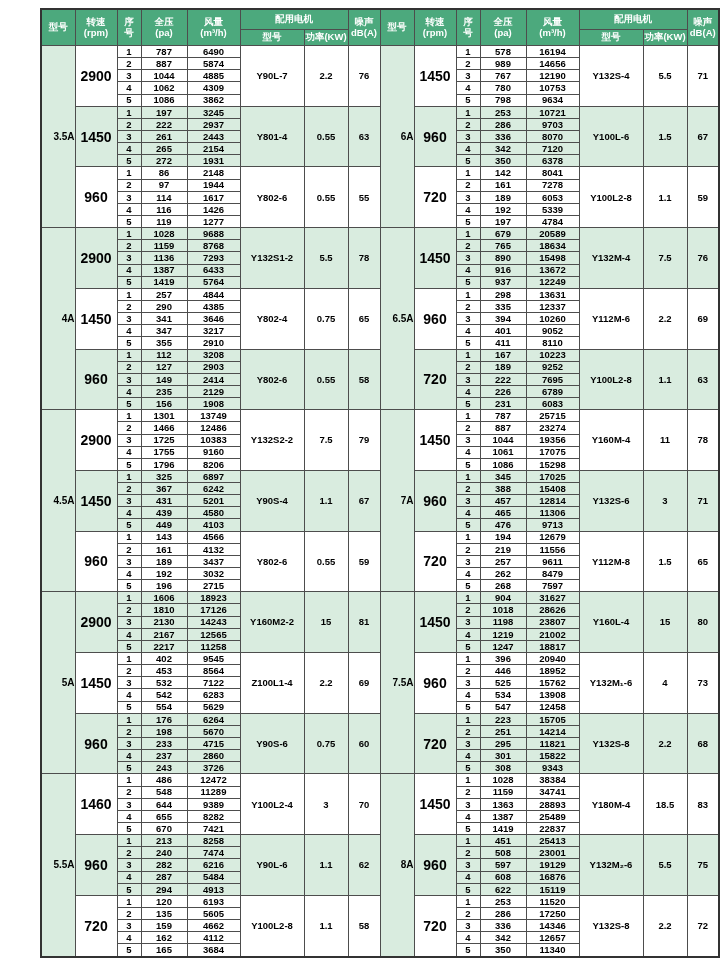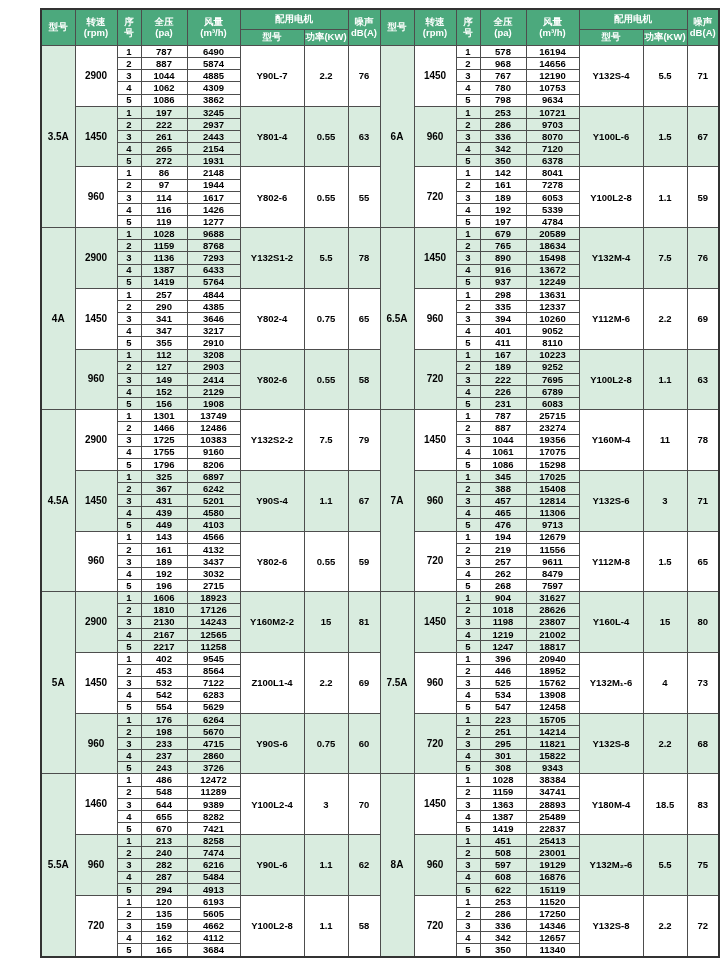--- a/index.html
+++ b/index.html
@@ -12,24 +12,24 @@
   .wrap{padding:8px 6px 4px 33px;margin-left:7px;}
   table{border-collapse:collapse;table-layout:fixed;width:679px;border:2px solid #333;}
   th,td{border:1px solid var(--border);text-align:center;vertical-align:middle;
         padding:0;overflow:hidden;white-space:nowrap;}
   thead th{background:var(--hdr);color:var(--hdrtext);font-weight:bold;
            font-size:9.5px;line-height:1.15;}
   thead tr.h1 th{height:19px;}
   thead tr.h2 th{height:15px;}
   tbody td{font-size:9.5px;font-weight:bold;color:var(--ink);
            height:11.15px;line-height:1;}
-  td.model-col{background:var(--rowgreen);font-size:10px;}
+  td.model-col{background:var(--rowgreen);font-size:10px;text-align:right;}
   td.g-green{background:var(--rowgreen);}
   td.g-white{background:var(--rowwhite);}
-  td.rpm-cell{font-size:10px;}
+  td.rpm-cell{font-size:14px;}
   .two-line div{display:block;}
 </style>
 </head>
 <body>
 
 <div class="wrap">
   <table>
     <colgroup>
       <col style="width:34px">
         <col style="width:42px">
@@ -119,21 +119,21 @@
           <td class="g-white">16194</td>
           <td class="g-white" rowspan="5">Y132S-4</td>
           <td class="g-white" rowspan="5">5.5</td>
           <td class="g-white" rowspan="5">71</td>
         </tr>
         <tr>
           <td class="g-white">2</td>
           <td class="g-white">887</td>
           <td class="g-white">5874</td>
           <td class="g-white">2</td>
-          <td class="g-white">968</td>
+          <td class="g-white">989</td>
           <td class="g-white">14656</td>
         </tr>
         <tr>
           <td class="g-white">3</td>
           <td class="g-white">1044</td>
           <td class="g-white">4885</td>
           <td class="g-white">3</td>
           <td class="g-white">767</td>
           <td class="g-white">12190</td>
         </tr>
@@ -374,21 +374,21 @@
         <tr>
           <td class="g-green">3</td>
           <td class="g-green">149</td>
           <td class="g-green">2414</td>
           <td class="g-green">3</td>
           <td class="g-green">222</td>
           <td class="g-green">7695</td>
         </tr>
         <tr>
           <td class="g-green">4</td>
-          <td class="g-green">152</td>
+          <td class="g-green">235</td>
           <td class="g-green">2129</td>
           <td class="g-green">4</td>
           <td class="g-green">226</td>
           <td class="g-green">6789</td>
         </tr>
         <tr>
           <td class="g-green">5</td>
           <td class="g-green">156</td>
           <td class="g-green">1908</td>
           <td class="g-green">5</td>

